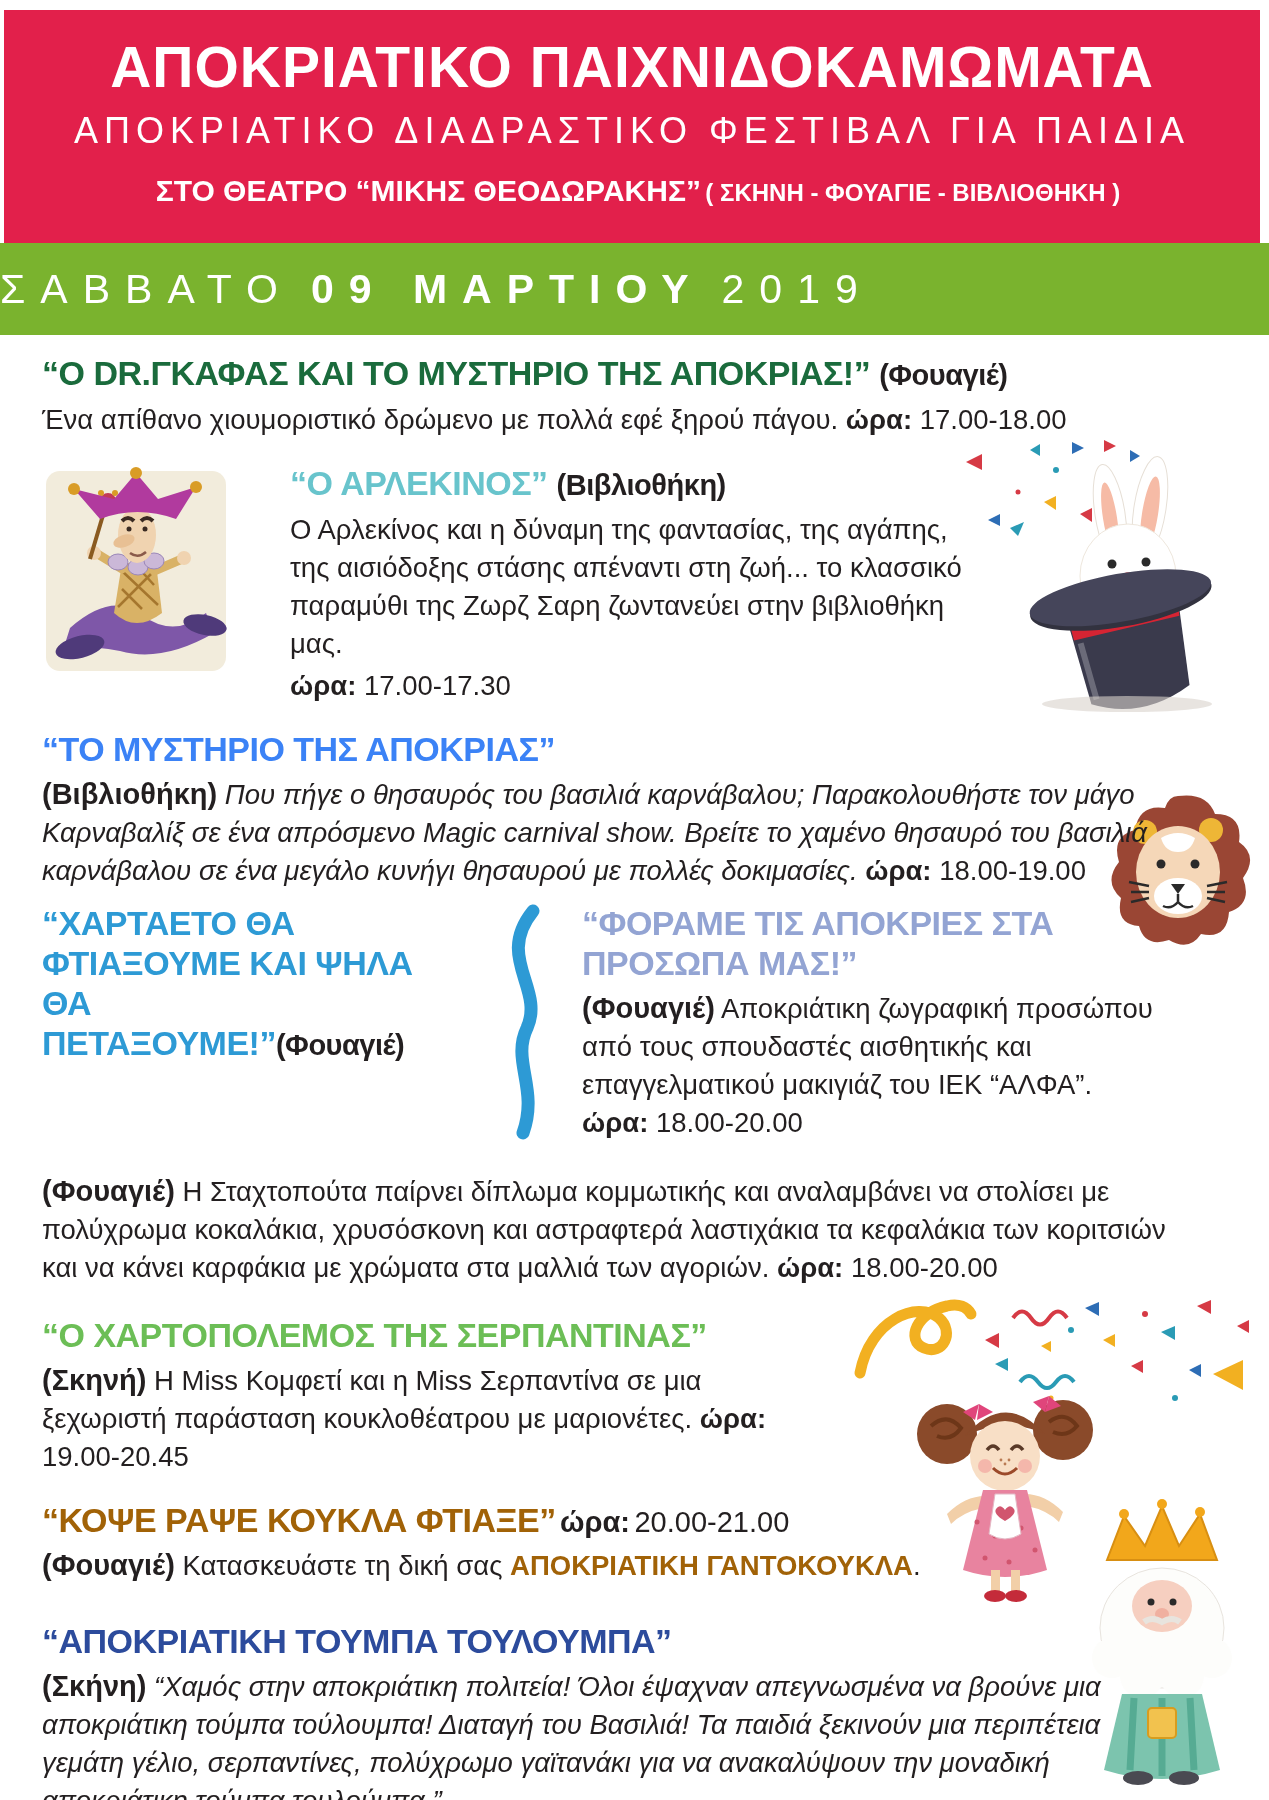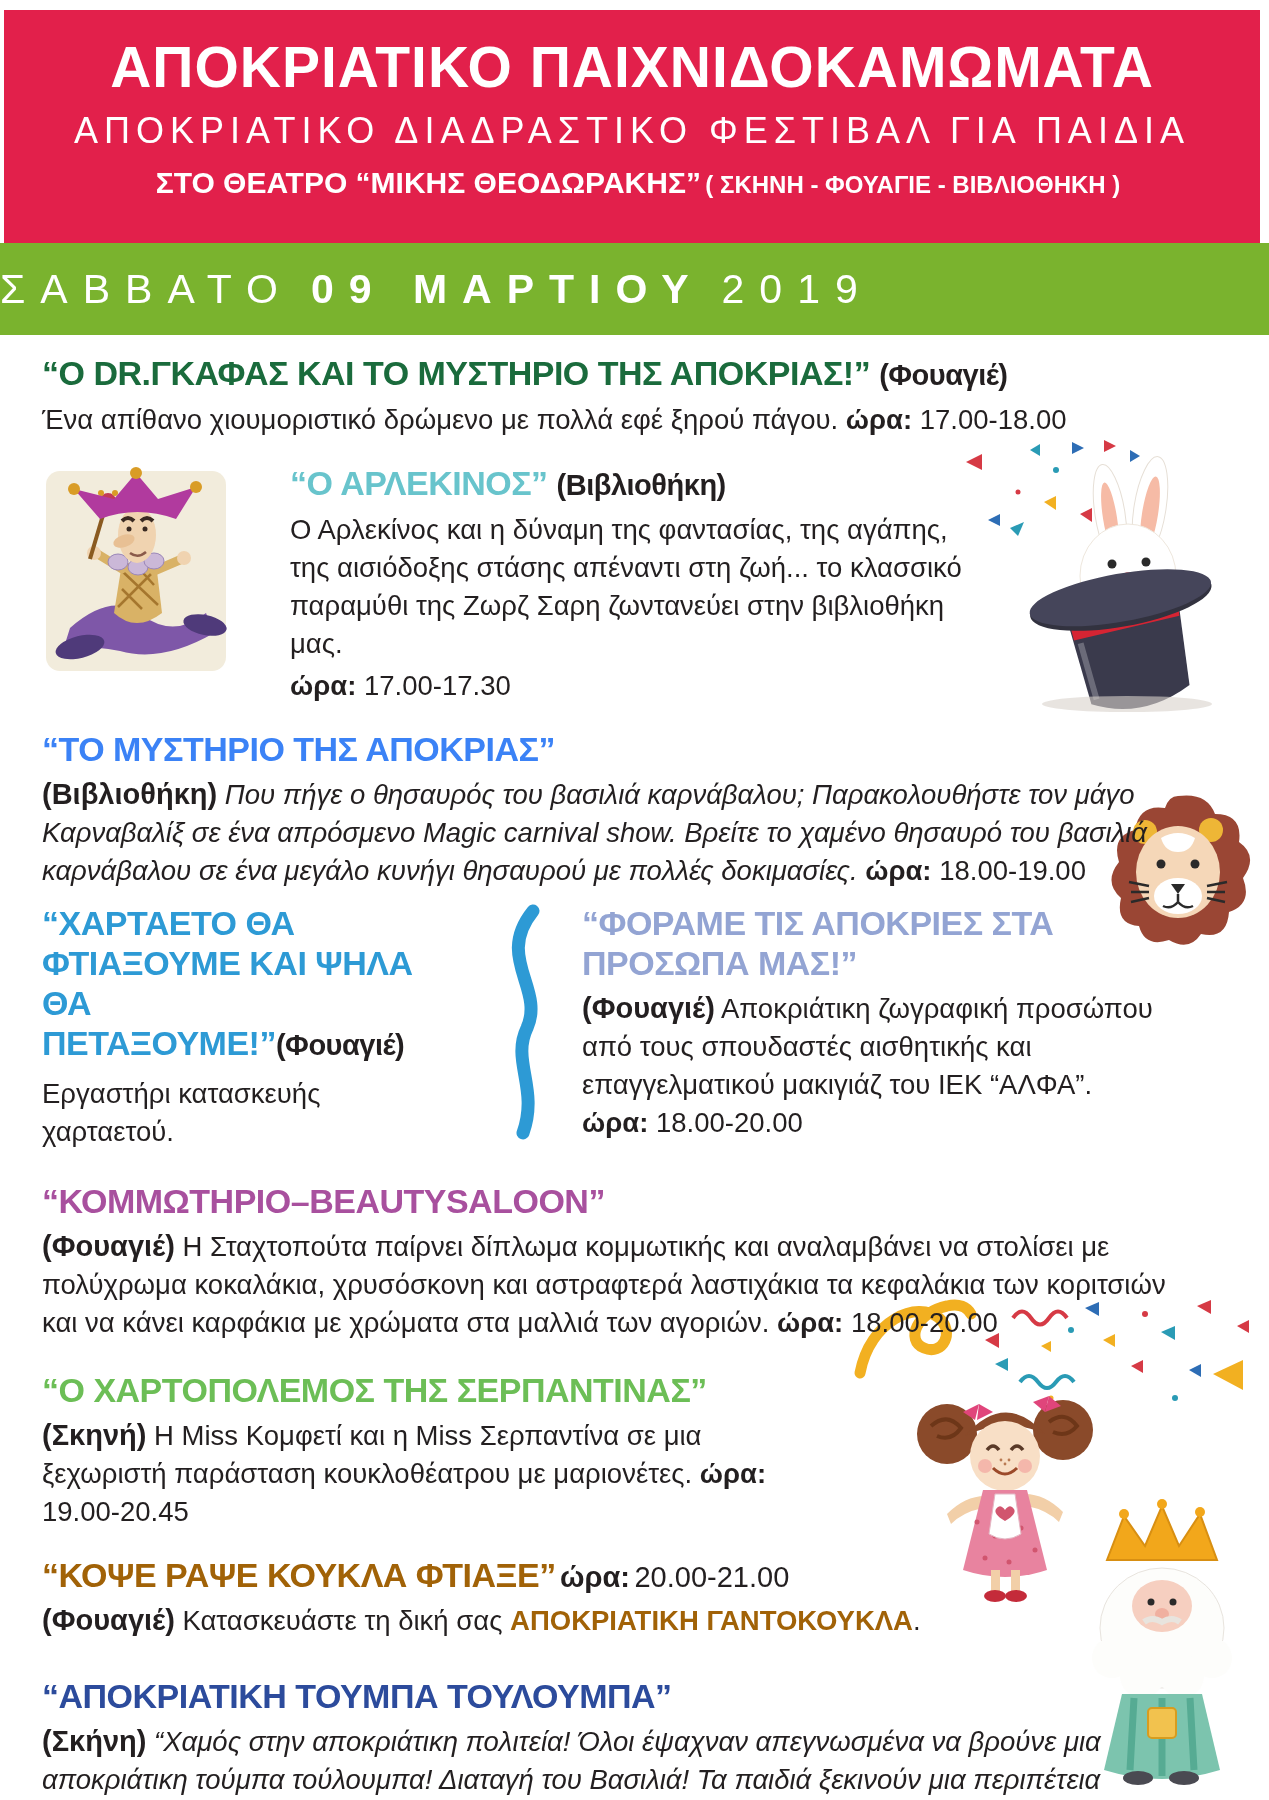--- a/index.html
+++ b/index.html
@@ -4,21 +4,21 @@
 <style>
   html,body{margin:0;padding:0;background:#fff;}
   .page{position:relative;width:1269px;height:1800px;background:#fff;overflow:hidden;
         font-family:"Liberation Sans",sans-serif;color:#231f20;}
 
   
   .header{margin:10px 9px 0 4px;height:233px;box-sizing:border-box;background:#e2204b;
           color:#fff;text-align:center;padding-top:26px;}
   .header h1{margin:0;font-size:57px;font-weight:bold;letter-spacing:1px;line-height:62px;}
   .header .subtitle{margin-top:12px;font-size:36px;letter-spacing:6px;font-weight:normal;}
-  .header .venue{margin-top:14px;padding-left:12px;}
+  .header .venue{margin-top:22px;padding-left:12px;}
   .header .venue .v1{font-size:30px;font-weight:bold;}
   .header .venue .v2{font-size:24px;font-weight:bold;}
 
   
   .dateband{height:92px;background:#7ab32e;display:flex;align-items:center;
             color:#fff;font-size:41px;letter-spacing:15px;white-space:nowrap;}
   .dateband .d2{font-weight:bold;margin:0 18px;}
   .dateband .d1,.dateband .d3{font-weight:normal;}
 
   
@@ -144,40 +144,38 @@
         <span class="loc">(Βιβλιοθήκη)</span>
         <span class="i">Που πήγε ο θησαυρός του βασιλιά καρνάβαλου; Παρακολουθήστε τον μάγο Καρναβαλίξ σε ένα απρόσμενο Magic carnival show. Βρείτε το χαμένο θησαυρό του βασιλιά καρνάβαλου σε ένα μεγάλο κυνήγι θησαυρού με πολλές δοκιμασίες.</span>
         <span class="b">ώρα:</span>
         <span>18.00-19.00</span>
       </p>
     </div>
 
     <div class="twocol">
       <div class="colL">
         <h2 class="ev-title"><span class="t-blue">“ΧΑΡΤΑΕΤΟ ΘΑ ΦΤΙΑΞΟΥΜΕ ΚΑΙ ΨΗΛΑ ΘΑ ΠΕΤΑΞΟΥΜΕ!”</span><span class="loc">(Φουαγιέ)</span></h2>
-        <p class="body">Εργαστήρι κατασκευής χαρταετού.</p>
       </div>
       <svg class="curve" width="66" height="238" viewBox="0 0 66 238">
         <path d="M52 8 C14 55 64 85 46 125 C30 158 58 185 42 230" stroke="#2d9ad5" stroke-width="13" fill="none" stroke-linecap="round"></path>
       </svg>
       <div class="colR">
         <h2 class="ev-title"><span class="t-peri">“ΦΟΡΑΜΕ ΤΙΣ ΑΠΟΚΡΙΕΣ ΣΤΑ ΠΡΟΣΩΠΑ ΜΑΣ!”</span></h2>
         <p class="body">
           <span class="loc">(Φουαγιέ)</span>
           <span>Αποκριάτικη ζωγραφική προσώπου από τους σπουδαστές αισθητικής και επαγγελματικού μακιγιάζ του ΙΕΚ “ΑΛΦΑ”.</span>
         </p>
         <div class="timeline">
           <span class="b">ώρα:</span>
           <span>18.00-20.00</span>
         </div>
       </div>
     </div>
 
     <div class="e6">
-      <h2 class="ev-title"><span class="t-purple">“ΚΟΜΜΩΤΗΡΙΟ–BEAUTYSALOON”</span></h2>
       <p class="body">
         <span class="loc">(Φουαγιέ)</span>
         <span>Η Σταχτοπούτα παίρνει δίπλωμα κομμωτικής και αναλαμβάνει να στολίσει με πολύχρωμα κοκαλάκια, χρυσόσκονη και αστραφτερά λαστιχάκια τα κεφαλάκια των κοριτσιών και να κάνει καρφάκια με χρώματα στα μαλλιά των αγοριών.</span>
         <span class="b">ώρα:</span>
         <span>18.00-20.00</span>
       </p>
     </div>
 
     <div class="e7">
       <h2 class="ev-title"><span class="t-green2">“Ο ΧΑΡΤΟΠΟΛΕΜΟΣ ΤΗΣ ΣΕΡΠΑΝΤΙΝΑΣ”</span></h2>

